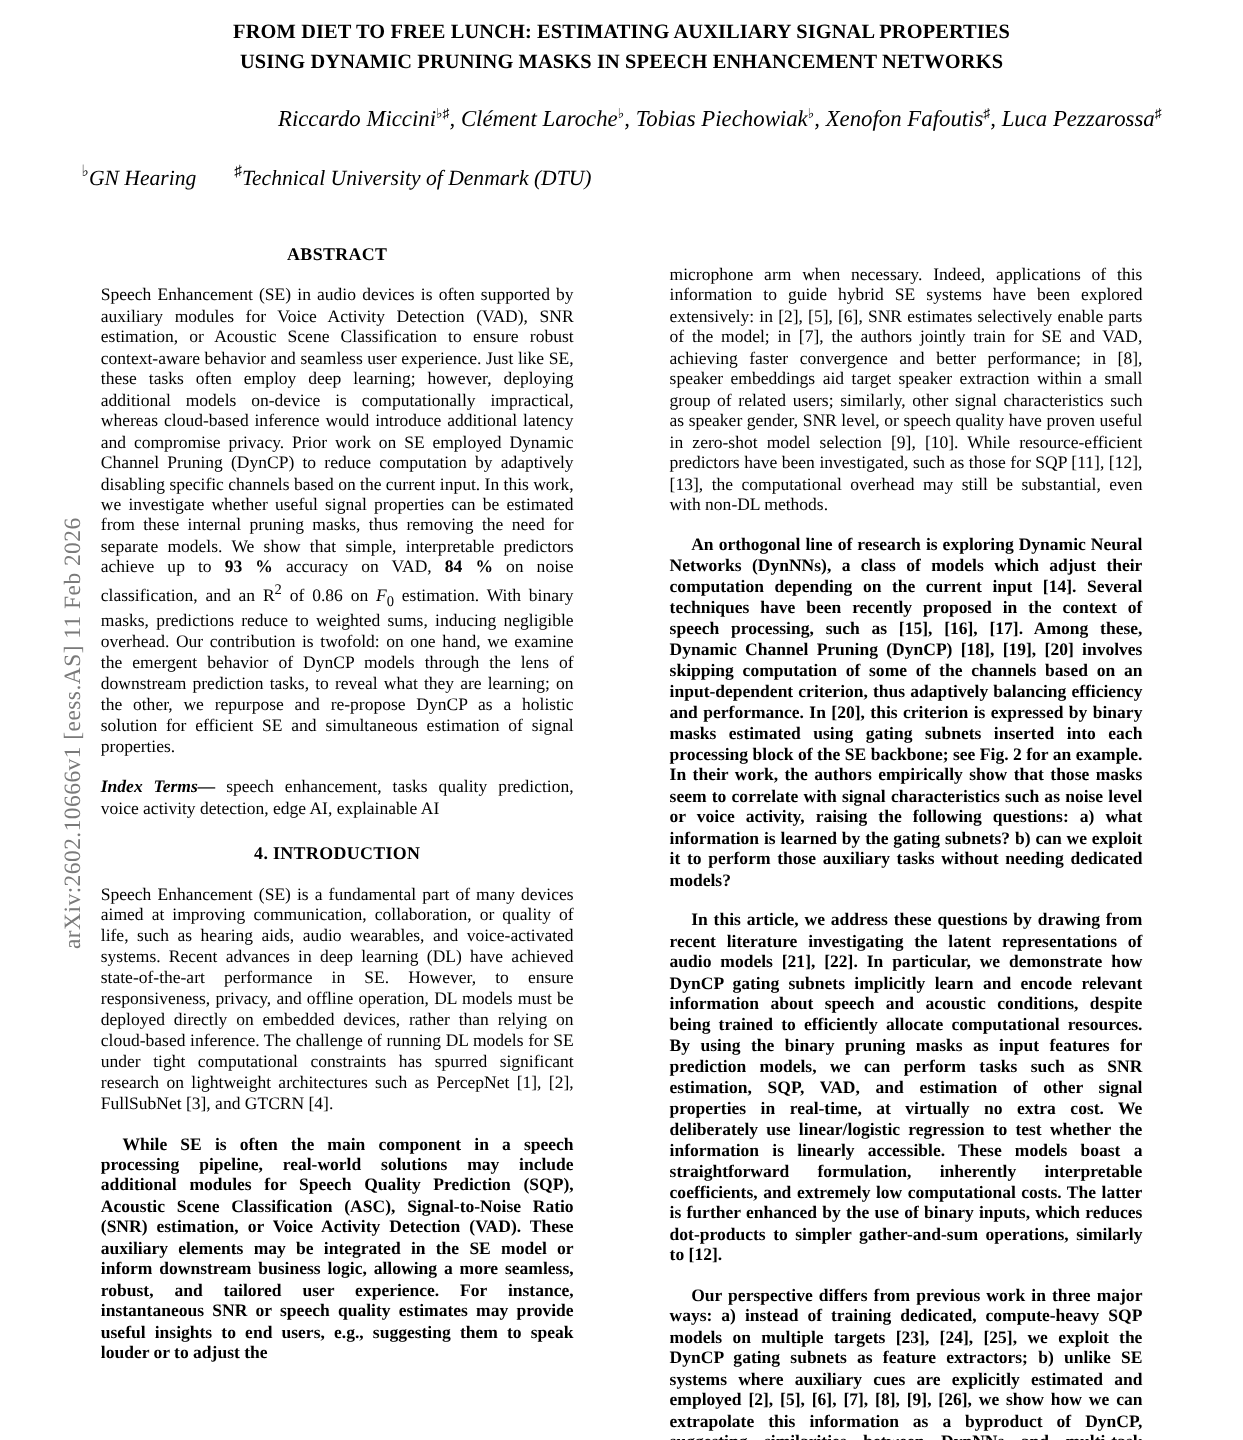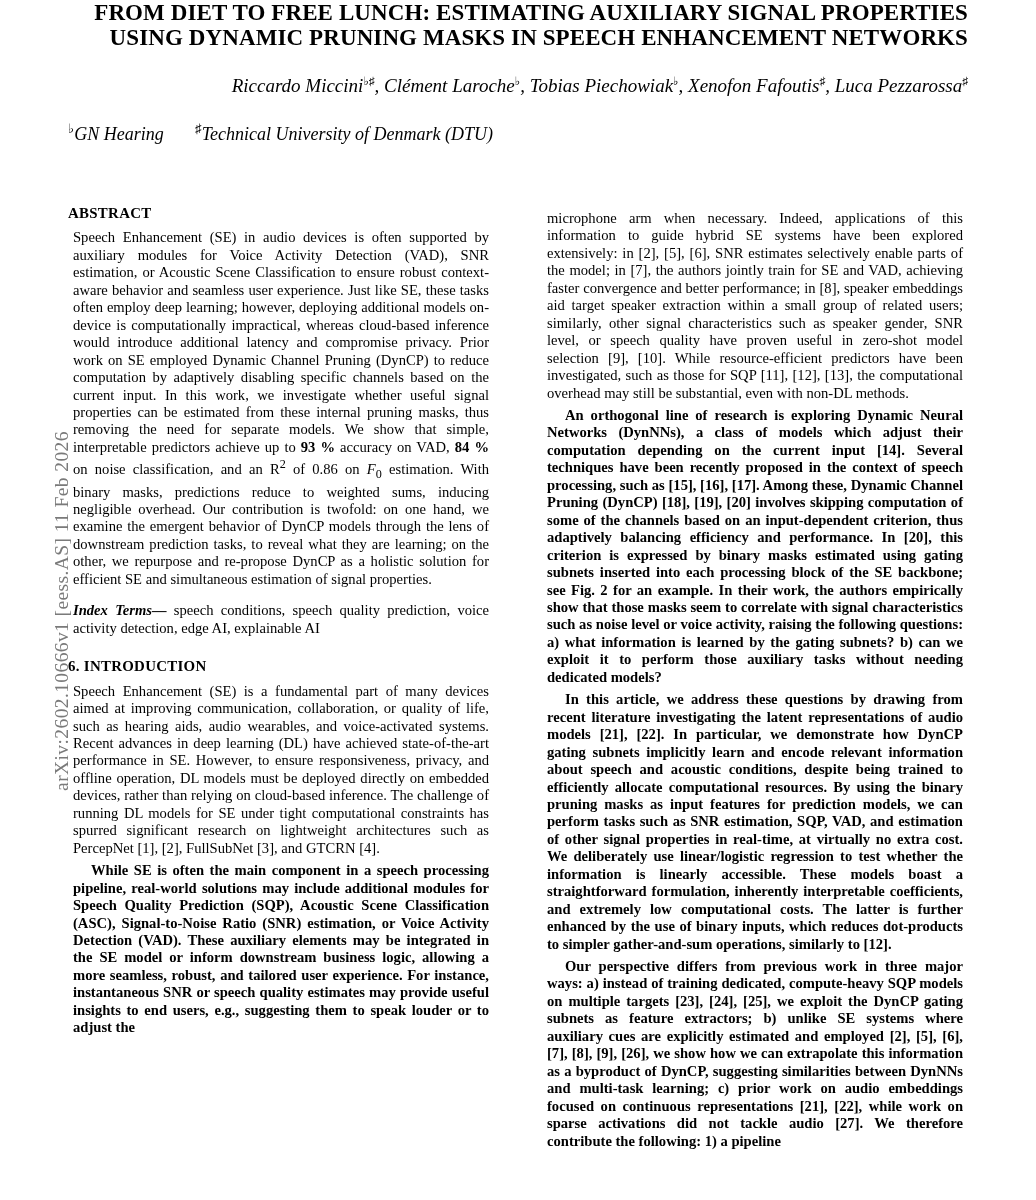--- a/index.html
+++ b/index.html
@@ -36,24 +36,24 @@
     color: #7a7a7a;
     white-space: nowrap;
   }
   .content {
     position: absolute;
     left: 68px;
     top: 0;
     width: 900px;
   }
   .title {
-    margin-top: 0;
-    text-align: right;
+    margin-top: 14px;
+    text-align: center;
     font-weight: bold;
-    font-size: 23px;
+    font-size: 17px;
     line-height: 25px;
     letter-spacing: 0.1px;
   }
   .authors {
     margin-top: 18px;
     text-align: right;
     font-style: italic;
     font-size: 19px;
     line-height: 26px;
   }
@@ -84,27 +84,28 @@
     position: absolute;
     top: 0;
     width: 426px;
     font-size: 14.6px;
     line-height: 17.45px;
     text-align: justify;
   }
   .col.left { left: 0; }
   .col.right { left: 474px; }
   .section-head {
+    text-align: center;
     font-weight: bold;
     font-size: 14.9px;
     letter-spacing: 0.3px;
     margin: 0 0 7px 0;
   }
   p {
-    margin: 5px;
+    margin: 16px;
     text-indent: 0;
   }
   p.ind {
     text-indent: 18px;
     font-weight: bold;
   }
   .abstract-body {
     text-align: justify;
   }
   .index-terms {
@@ -164,23 +165,23 @@
       <span class="aff-sym">♯</span><span>Technical University of Denmark (DTU)</span>
     </div>
   </div>
 
   <div class="columns">
 
     <div class="col left">
       <div class="section-head">ABSTRACT</div>
       <p class="abstract-body">Speech Enhancement (SE) in audio devices is often supported by auxiliary modules for Voice Activity Detection (VAD), SNR estimation, or Acoustic Scene Classification to ensure robust context-aware behavior and seamless user experience. Just like SE, these tasks often employ deep learning; however, deploying additional models on-device is computationally impractical, whereas cloud-based inference would introduce additional latency and compromise privacy. Prior work on SE employed Dynamic Channel Pruning (DynCP) to reduce computation by adaptively disabling specific channels based on the current input. In this work, we investigate whether useful signal properties can be estimated from these internal pruning masks, thus removing the need for separate models. We show that simple, interpretable predictors achieve up to <span class="nbsp math">93 %</span> accuracy on VAD, <span class="nbsp math">84 %</span> on noise classification, and an <span class="math">R<sup>2</sup></span> of 0.86 on <span class="math"><i>F</i><sub>0</sub></span> estimation. With binary masks, predictions reduce to weighted sums, inducing negligible overhead. Our contribution is twofold: on one hand, we examine the emergent behavior of DynCP models through the lens of downstream prediction tasks, to reveal what they are learning; on the other, we repurpose and re-propose DynCP as a holistic solution for efficient SE and simultaneous estimation of signal properties.</p>
 
-      <p class="index-terms"><b><i>Index Terms—</i></b><span> speech conditions, speech quality prediction, voice activity detection, edge AI, explainable AI</span></p>
+      <p class="index-terms"><b><i>Index Terms—</i></b><span> speech enhancement, tasks quality prediction, voice activity detection, edge AI, explainable AI</span></p>
 
-      <div class="section-head intro-head">6.  INTRODUCTION</div>
+      <div class="section-head intro-head">4.  INTRODUCTION</div>
 
       <p>Speech Enhancement (SE) is a fundamental part of many devices aimed at improving communication, collaboration, or quality of life, such as hearing aids, audio wearables, and voice-activated systems. Recent advances in deep learning (DL) have achieved state-of-the-art performance in SE. However, to ensure responsiveness, privacy, and offline operation, DL models must be deployed directly on embedded devices, rather than relying on cloud-based inference. The challenge of running DL models for SE under tight computational constraints has spurred significant research on lightweight architectures such as PercepNet [1], [2], FullSubNet [3], and GTCRN [4].</p>
       <p class="ind">While SE is often the main component in a speech processing pipeline, real-world solutions may include additional modules for Speech Quality Prediction (SQP), Acoustic Scene Classification (ASC), Signal-to-Noise Ratio (SNR) estimation, or Voice Activity Detection (VAD). These auxiliary elements may be integrated in the SE model or inform downstream business logic, allowing a more seamless, robust, and tailored user experience. For instance, instantaneous SNR or speech quality estimates may provide useful insights to end users, e.g., suggesting them to speak louder or to adjust the</p>
 
     </div>
 
     <div class="col right">
       <p>microphone arm when necessary. Indeed, applications of this information to guide hybrid SE systems have been explored extensively: in [2], [5], [6], SNR estimates selectively enable parts of the model; in [7], the authors jointly train for SE and VAD, achieving faster convergence and better performance; in [8], speaker embeddings aid target speaker extraction within a small group of related users; similarly, other signal characteristics such as speaker gender, SNR level, or speech quality have proven useful in zero-shot model selection [9], [10]. While resource-efficient predictors have been investigated, such as those for SQP [11], [12], [13], the computational overhead may still be substantial, even with non-DL methods.</p>
       <p class="ind">An orthogonal line of research is exploring Dynamic Neural Networks (DynNNs), a class of models which adjust their computation depending on the current input [14]. Several techniques have been recently proposed in the context of speech processing, such as [15], [16], [17]. Among these, Dynamic Channel Pruning (DynCP) [18], [19], [20] involves skipping computation of some of the channels based on an input-dependent criterion, thus adaptively balancing efficiency and performance. In [20], this criterion is expressed by binary masks estimated using gating subnets inserted into each processing block of the SE backbone; see Fig. 2 for an example. In their work, the authors empirically show that those masks seem to correlate with signal characteristics such as noise level or voice activity, raising the following questions: a) what information is learned by the gating subnets? b) can we exploit it to perform those auxiliary tasks without needing dedicated models?</p>
       <p class="ind">In this article, we address these questions by drawing from recent literature investigating the latent representations of audio models [21], [22]. In particular, we demonstrate how DynCP gating subnets implicitly learn and encode relevant information about speech and acoustic conditions, despite being trained to efficiently allocate computational resources. By using the binary pruning masks as input features for prediction models, we can perform tasks such as SNR estimation, SQP, VAD, and estimation of other signal properties in real-time, at virtually no extra cost. We deliberately use linear/logistic regression to test whether the information is linearly accessible. These models boast a straightforward formulation, inherently interpretable coefficients, and extremely low computational costs. The latter is further enhanced by the use of binary inputs, which reduces dot-products to simpler gather-and-sum operations, similarly to [12].</p>

